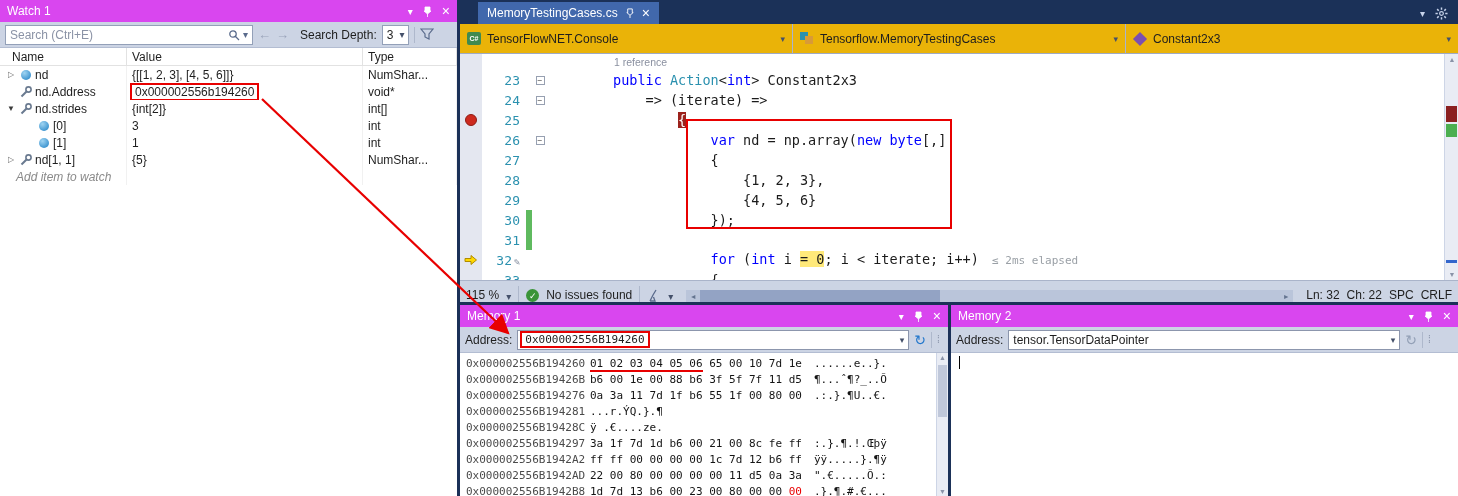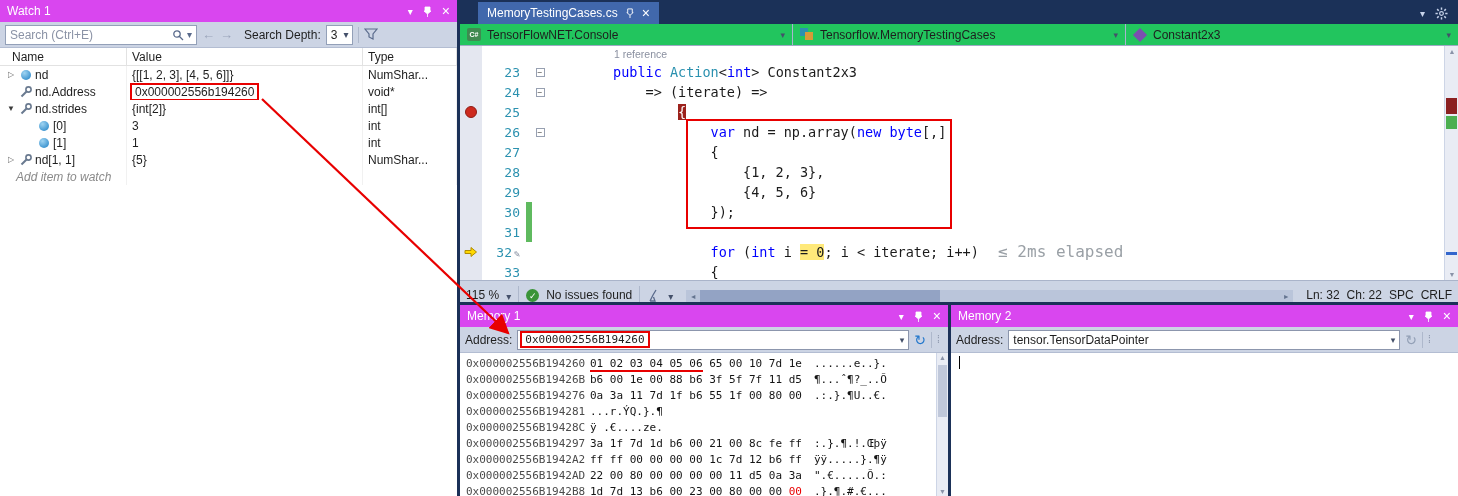--- a/index.html
+++ b/index.html
@@ -12,21 +12,21 @@
   .p-mem2{left:951px;top:305px;width:507px;height:191px}
 
   .titlebar{height:22px;background:#d946ef;color:#fff;display:flex;align-items:center;padding:0 7px;flex:0 0 auto}
   .titlebar .ttl{flex:1;font-size:12px}
   .tbi{display:flex;align-items:center;gap:9px}
   .tbi span,.tbi svg{color:#fff;cursor:default}
   .chev{font-size:10px}
   .xclose{font-size:14px;line-height:1}
 
   .toolbar{height:26px;background:#ccd4e4;border-bottom:1px solid #b3bdd2;display:flex;align-items:center;padding:0 5px;gap:5px;flex:0 0 auto}
-  .searchbox{width:192px;height:20px;background:#fff;border:1px solid #93a0b8;display:flex;align-items:center;padding:0 4px;gap:3px}
+  .searchbox{width:248px;height:20px;background:#fff;border:1px solid #93a0b8;display:flex;align-items:center;padding:0 4px;gap:3px}
   .searchbox input{border:0;outline:0;flex:1;font:12px "Liberation Sans",sans-serif;color:#333;background:transparent}
   .searchbox input::placeholder{color:#8b93a6}
   .navarrow{color:#9aa4ba;font-size:13px}
   .depthcombo,.smallcombo{height:20px;background:#fff;border:1px solid #93a0b8;display:flex;align-items:center;padding:0 4px;gap:6px}
   .sep{width:1px;height:16px;background:#aeb8cc}
   .grip{color:#8b95ab;font-size:10px;letter-spacing:1px}
 
   
   .whdr{display:flex;height:18px;border-bottom:1px solid #e2e2e2;background:#fff;flex:0 0 auto}
   .whdr .hc{border-right:1px solid #e2e2e2;display:flex;align-items:center}
@@ -40,21 +40,21 @@
   .exp.expd{color:#3b3b3b}
   .wicon{width:15px;height:12px;display:inline-flex;align-items:center;justify-content:center;flex:0 0 auto;margin-right:2px}
   .sphereico{width:10px;height:10px;border-radius:50%;background:radial-gradient(circle at 35% 30%,#9fd4f2,#1d7fc4)}
   .placeholder-row{color:#8a8a8a;font-style:italic}
   .redbox{border:2px solid #e80000;padding:0 3px;margin-left:-2px}
 
   
   .tabbar{height:24px;background:#1b3158;display:flex;align-items:flex-end;flex:0 0 auto}
   .doctab{margin-left:18px;height:22px;background:#4168ac;color:#fff;display:flex;align-items:center;gap:7px;padding:0 9px;font-size:12px}
   .tabbar-right{margin-left:auto;display:flex;align-items:center;gap:10px;padding:0 10px;height:22px;color:#c7d3ea}
-  .navbar{height:22px;background:#22c55e;border-bottom:1px solid #9eaac4;display:flex;flex:0 0 auto}
+  .navbar{height:30px;background:#eab308;border-bottom:1px solid #9eaac4;display:flex;flex:0 0 auto}
   .navcombo{flex:1 1 0;display:flex;align-items:center;gap:6px;padding:0 7px;border-right:1px solid #a9b4cf;color:#1e1e1e}
   .navcombo .dd{margin-left:auto;color:#44506a;font-size:9px}
   .ic-cs{width:14px;height:13px;background:#3f8a50;color:#fff;font:bold 7px "Liberation Sans",sans-serif;display:inline-flex;align-items:center;justify-content:center;border-radius:2px}
   .ic-class{position:relative;width:14px;height:13px}
   .ic-class i{position:absolute;width:8px;height:8px}
   .ic-class i.b1{left:0;top:0;background:#2b91af}
   .ic-class i.b2{left:5px;top:4px;background:#d89a38}
   .ic-method{width:10px;height:10px;background:#7b4fb0;transform:rotate(45deg);margin:0 2px}
   .codearea{flex:1;position:relative;background:#fff;overflow:hidden}
   .cline{display:flex;height:20px;align-items:center}
@@ -65,21 +65,21 @@
   .pencil{color:#7c8699;font-size:10px;margin-left:2px}
   .chg{width:6px;height:100%;flex:0 0 auto}
   .chg.green{background:#5fba5f}
   .outl{width:16px;height:100%;flex:0 0 auto;display:flex;align-items:center;justify-content:center}
   .fbox{width:9px;height:9px;border:1px solid #97a0b1;background:#fff;color:#555;font:8px/7px "DejaVu Sans Mono",monospace;display:inline-flex;align-items:center;justify-content:center}
   .ctext{white-space:pre;font:13.5px/20px "DejaVu Sans Mono",monospace;color:#1b1b1b}
   .lenstext{font:10.5px "Liberation Sans",sans-serif;color:#8a90a0;padding-left:66px}
   .s-k{color:#0000ff}.s-t{color:#2b91af}.s-p{color:#1b1b1b}
   .s-bp{background:#9c221c;color:#fff}
   .s-hl{background:#ffe97a}
-  .s-perf{color:#9aa0a6;font-size:16px}
+  .s-perf{color:#9aa0a6;font-size:11px}
   .vscroll{position:absolute;right:0;top:0;bottom:0;width:14px;background:#e9ecf4;border-left:1px solid #cdd5e6}
   .vscroll .arr{position:absolute;left:0;width:14px;text-align:center;color:#8a93a8;font-size:7px}
   .mark{position:absolute;right:1px;width:11px}
 
   .statusbar{height:22px;background:#ccd4e4;border-top:1px solid #aab4ca;display:flex;align-items:flex-end;padding:0 6px;gap:7px;flex:0 0 auto}
   .okball{width:13px;height:13px;border-radius:50%;background:#3a9438;color:#fff;font-size:9px;display:inline-flex;align-items:center;justify-content:center}
   .hscroll{flex:1;height:12px;background:#bac5da;position:relative;margin:0 6px;display:flex;align-items:center}
   .hthumb{position:absolute;left:14px;width:240px;top:0;bottom:0;background:#93a3c4}
   .harr{width:14px;text-align:center;color:#64748f;font-size:7px;z-index:1}
   .harr.right{margin-left:auto}

